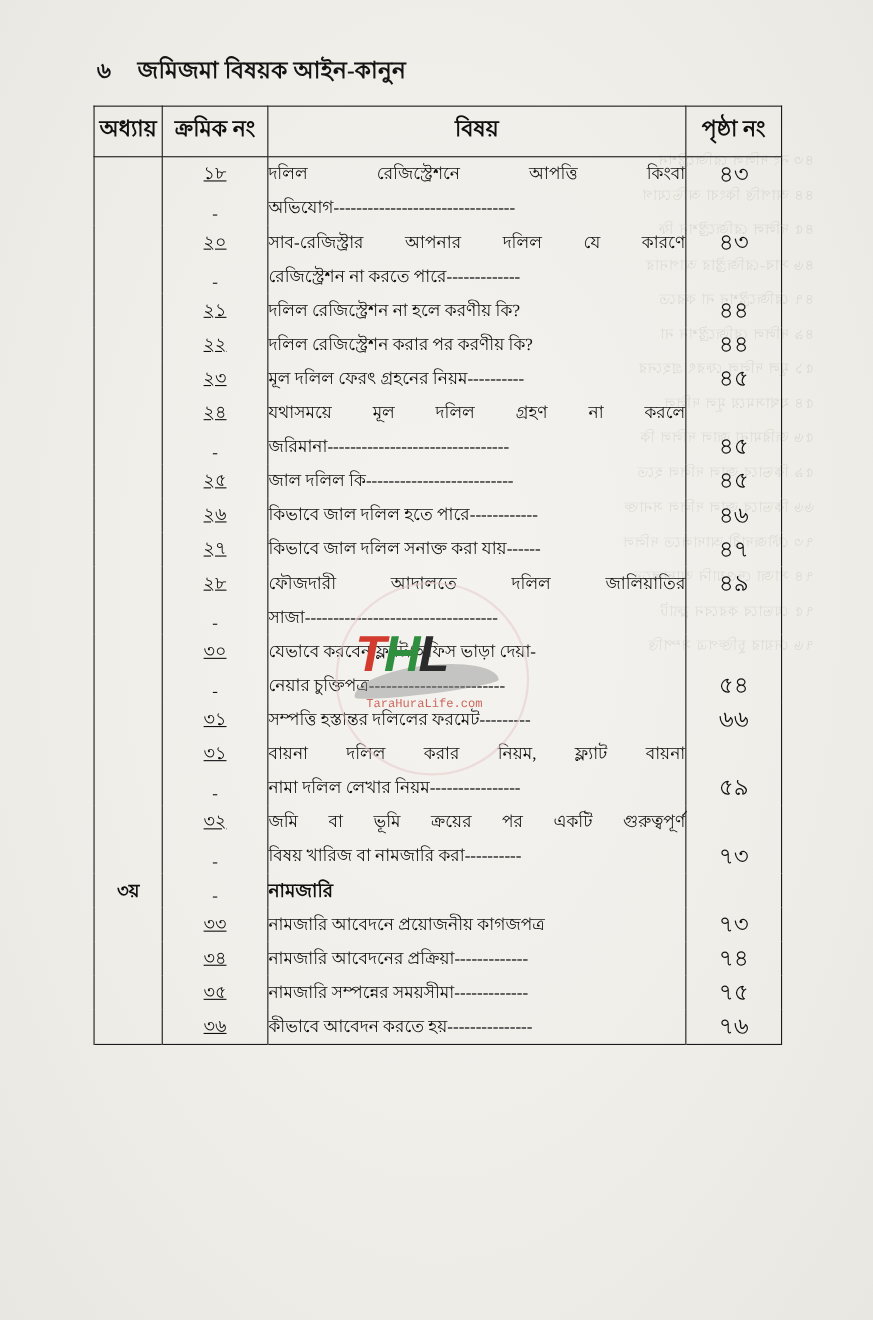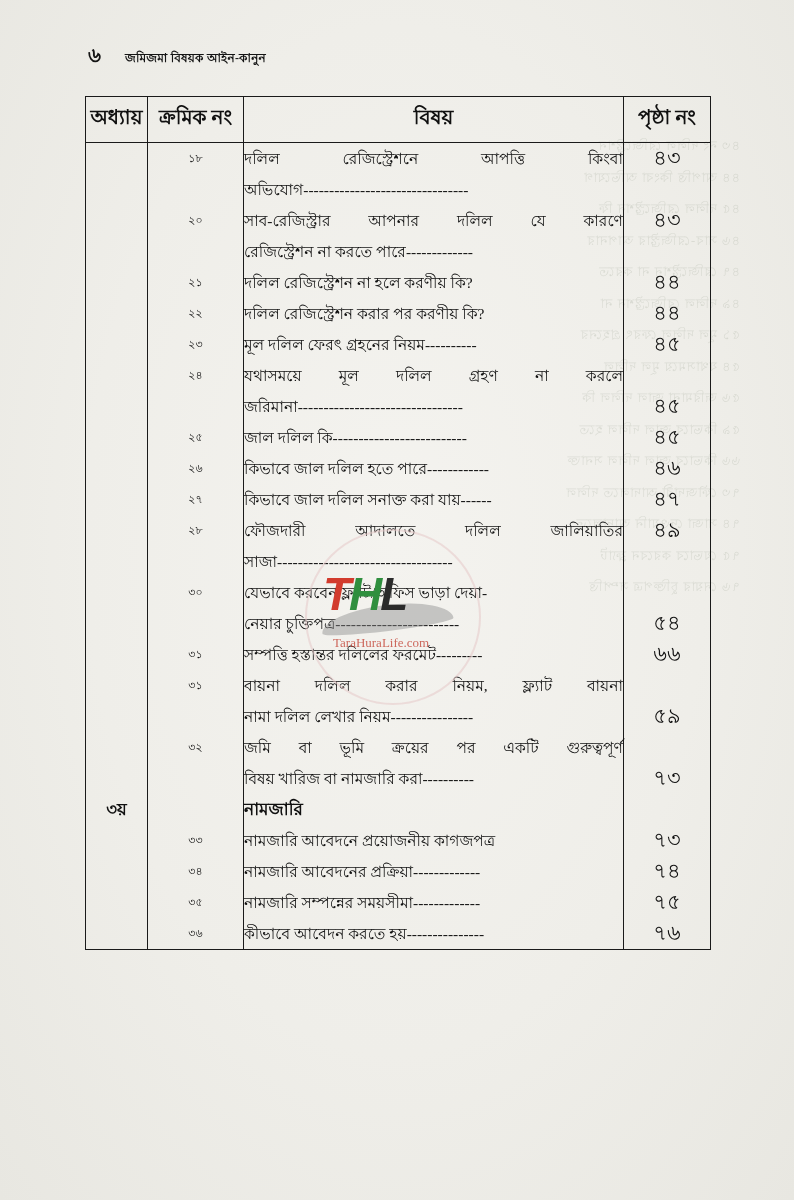--- a/index.html
+++ b/index.html
@@ -48,24 +48,25 @@
     display: flex;
     align-items: baseline;
     gap: 24px;
   }
   .header .pageno {
     font-size: 20px;
     font-weight: bold;
     color: #141414;
   }
   .header .booktitle {
-    font-size: 12px;
+    font-size: 21px;
     font-weight: bold;
     color: #141414;
     letter-spacing: 0.2px;
+    margin-top: 8px;
   }
 
   table.toc {
     position: absolute;
     left: 85px;
     top: 96px;
     width: 625px;
     border-collapse: collapse;
     table-layout: fixed;
   }
@@ -109,21 +110,21 @@
   .line.justify {
     display: flex;
     justify-content: space-between;
   }
   .line.justify > span { display: inline-block; }
 
   .sl, .pg, .ch {
     line-height: 31px;
     height: 31px;
   }
-  .sl { font-size: 11px; }
+  .sl { font-size: 16px; text-decoration: underline; }
   .pg { font-size: 21px; }
   .ch { font-size: 16.5px; font-weight: bold; }
 
   .chapter-head {
     font-size: 17px;
     font-weight: bold;
     line-height: 31px;
     height: 31px;
   }
 
@@ -166,24 +167,24 @@
     height: 26px;
     background: #8c8c8c;
     opacity: 0.45;
     border-radius: 50% 50% 50% 50% / 80% 80% 20% 20%;
     transform: rotate(-7deg);
   }
   .wm-url {
     position: absolute;
     left: 28px;
     top: 106px;
-    font-size: 13px;
+    font-size: 11px;
     color: #c0392b;
     opacity: 0.75;
-    font-family: Liberation Serif, serif;
+    font-family: Liberation Mono, monospace;
   }
 </style>
 </head>
 <body>
 
 <div class="page">
 
   <div class="ghost" aria-hidden="true">
     <div>৪৩ নং দলিল রেজিস্ট্রেশন</div>
     <div>৪৪ আপত্তি কিংবা অভিযোগ</div>

